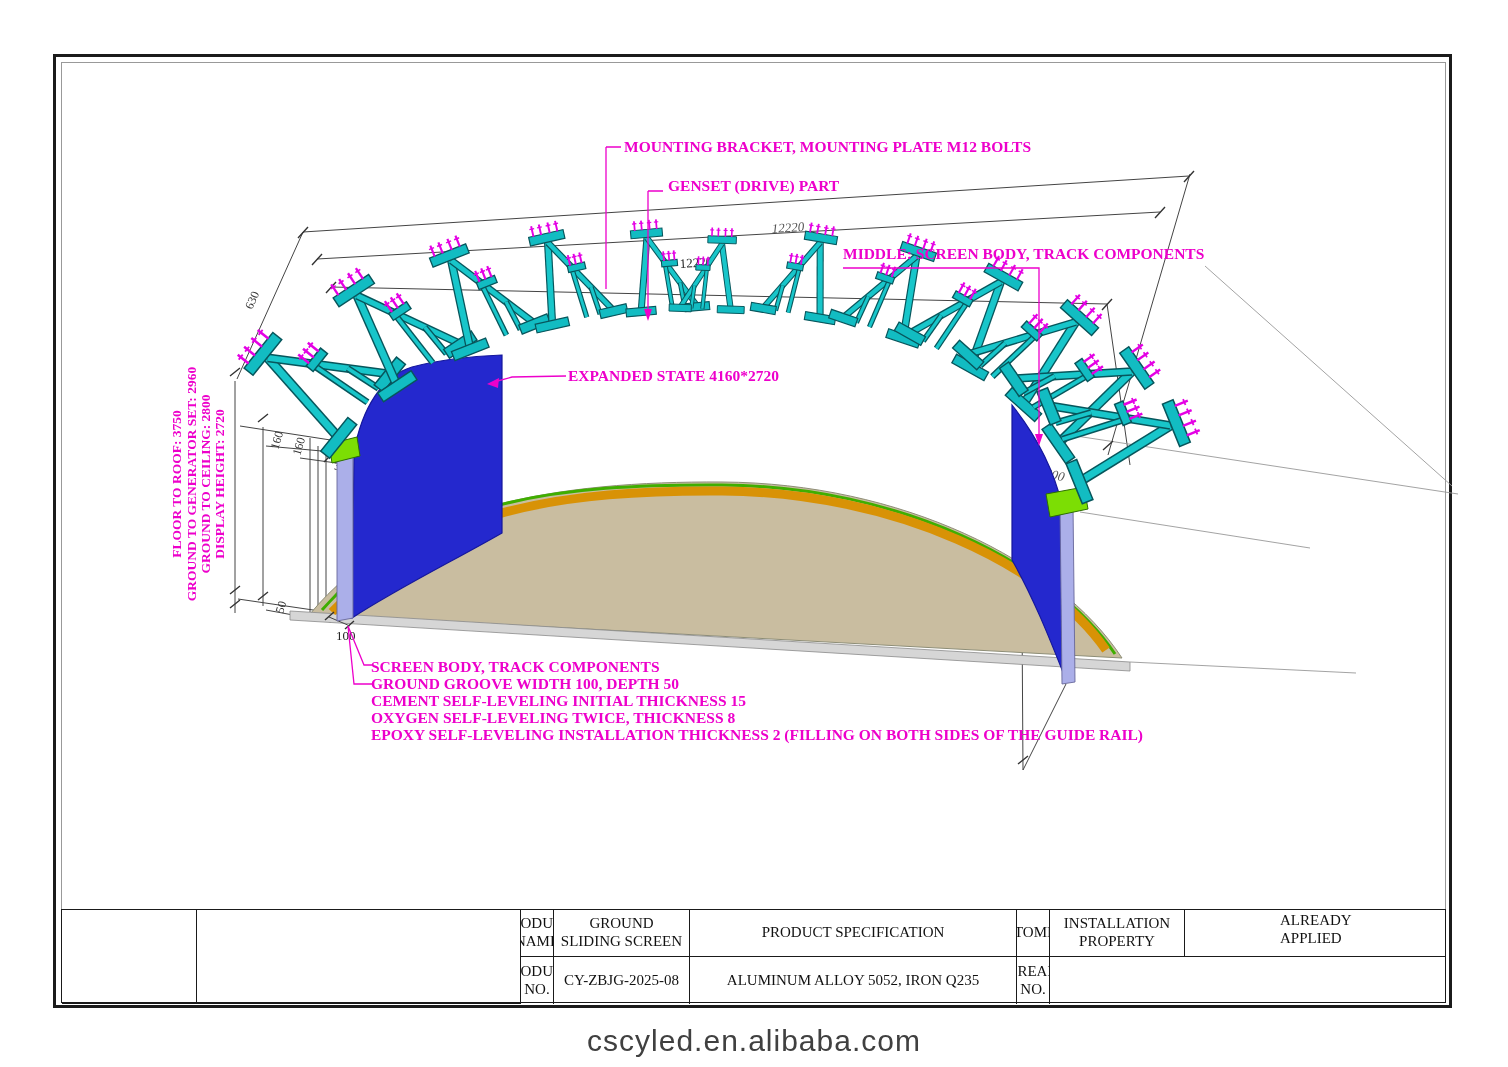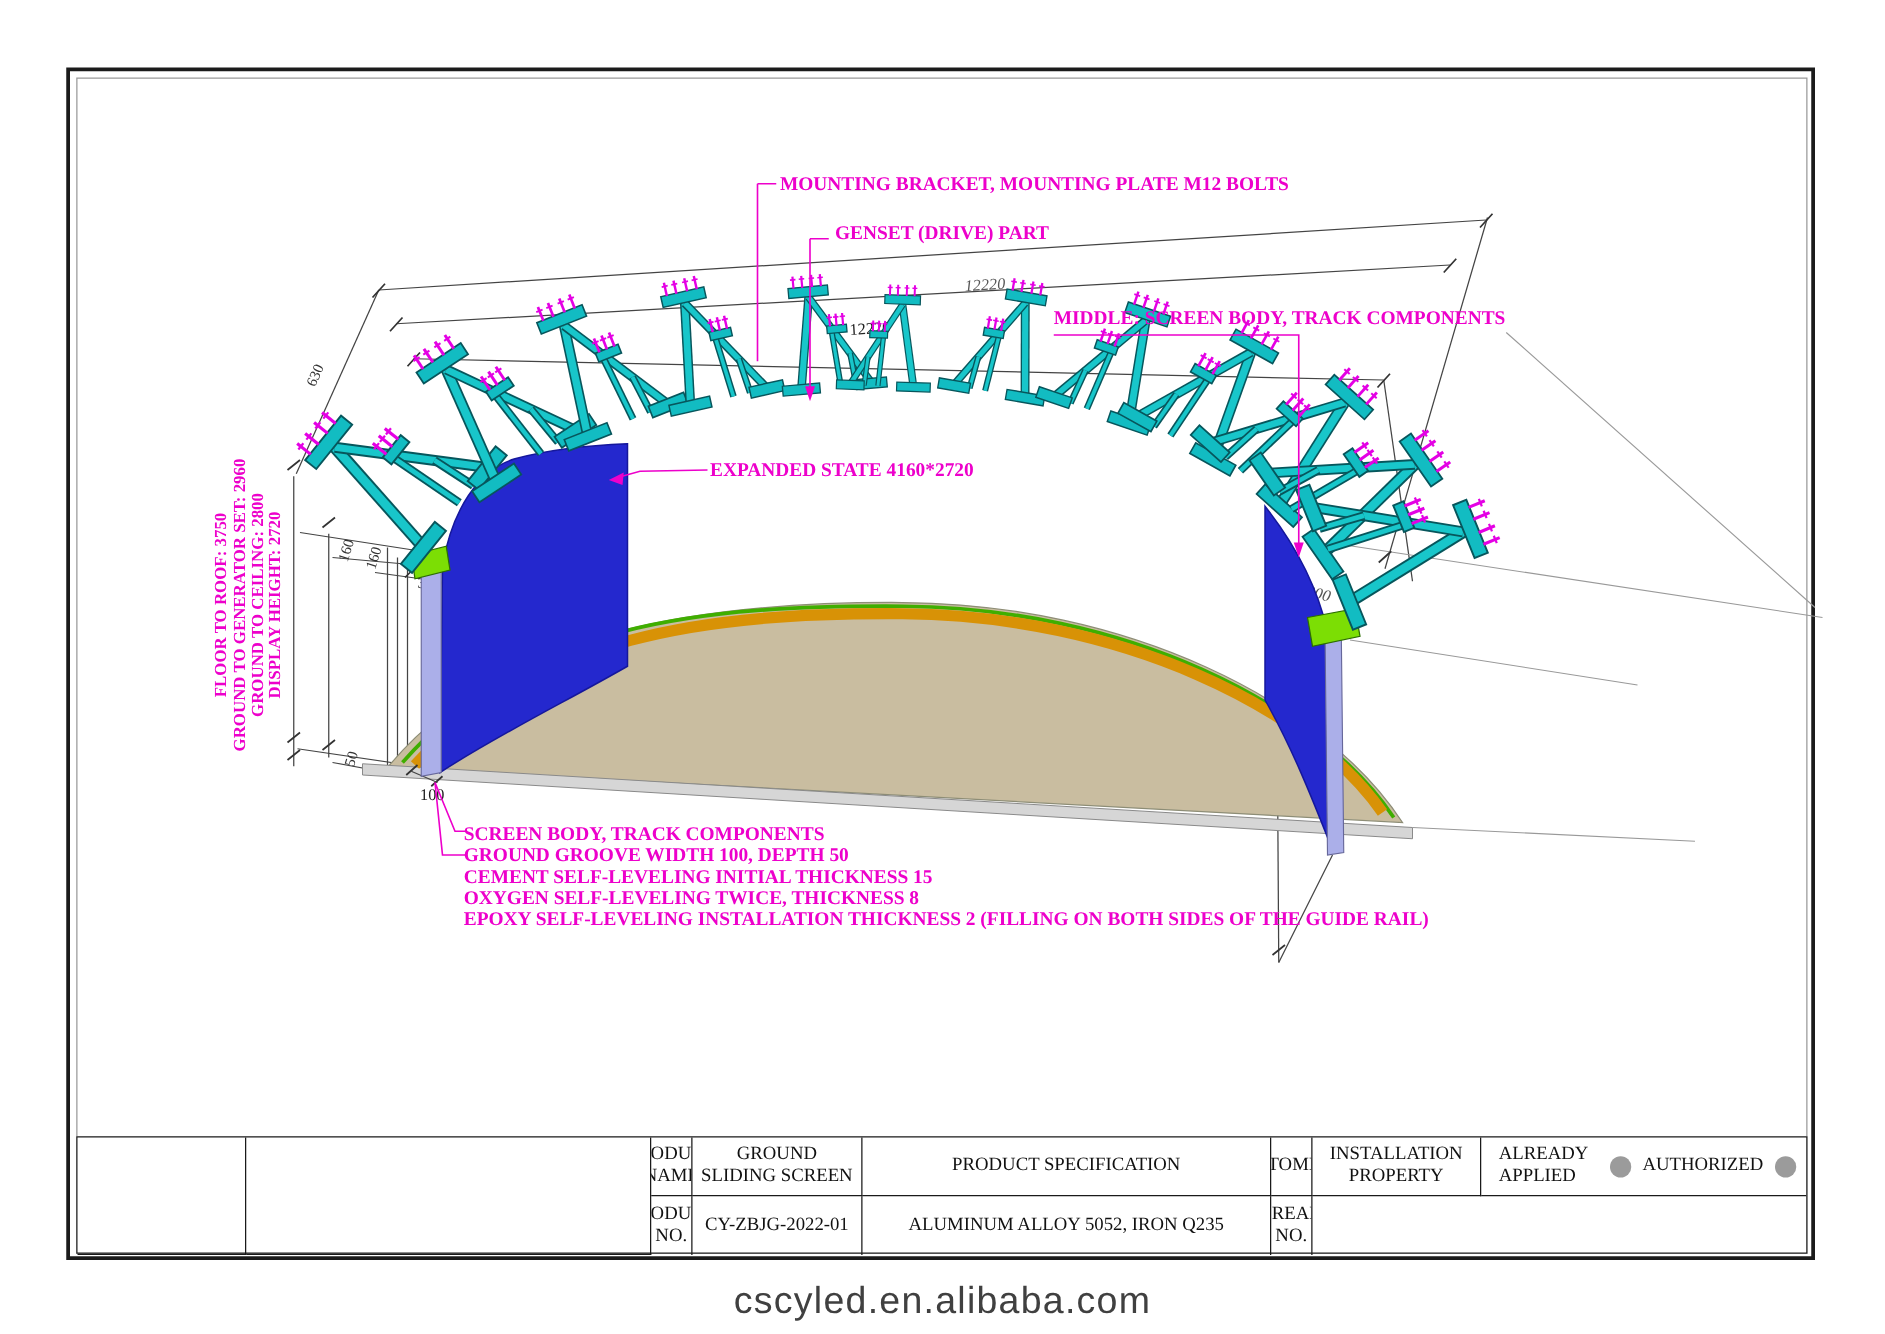--- a/index.html
+++ b/index.html
@@ -27,21 +27,21 @@
               display:grid;grid-template-columns:135px 324px 33px 136px 327px 33px 135px 1fr;
               grid-template-rows:47px 47px;box-sizing:border-box;
               border:1.5px solid #1a1a1a;background:#fff;}
   .tb-cell{border-right:1.5px solid #1a1a1a;border-bottom:1.5px solid #1a1a1a;
            display:flex;align-items:center;justify-content:center;text-align:center;
            font:15px "Liberation Serif",serif;color:#111;line-height:1.18;padding:2px 4px;
            box-sizing:border-box;overflow:hidden;}
   .tb-gap{grid-row:1/3;border-right:1.5px solid #1a1a1a;}
   .tb-last{border-right:none;}
   .tb-bot{border-bottom:none;}
-  .ip-cell{justify-content:flex-start;gap:9px;padding-left:14px;text-align:left;}
+  .ip-cell{justify-content:flex-start;gap:9px;padding-left:14px;text-align:left;flex-direction:column;}
   .ip-applied{width:80px;text-align:left;}
   .dot{width:17px;height:17px;border-radius:50%;background:#9B9B9B;flex:0 0 auto;}
   .watermark{position:absolute;left:0;right:0;top:1024px;text-align:center;
              font:30px "Liberation Sans",sans-serif;color:#404040;letter-spacing:1px;}
 </style>
 </head>
 <body>
 
 <div class="sheet">
   <div class="frame-outer"></div>
@@ -507,20 +507,20 @@
     <div class="tb-cell">CUSTOMIZED</div>
     <div class="tb-cell tb-gap"></div>
     <div class="tb-cell">INSTALLATION PROPERTY</div>
     <div class="tb-cell tb-last ip-cell">
       <span class="ip-applied">ALREADY APPLIED</span>
       <span class="dot"></span>
       <span>AUTHORIZED</span>
       <span class="dot"></span>
     </div>
     <div class="tb-cell tb-bot">PRODUCT NO.</div>
-    <div class="tb-cell tb-bot">CY-ZBJG-2022-01</div>
+    <div class="tb-cell tb-bot">CY-ZBJG-2025-08</div>
     <div class="tb-cell tb-bot">ALUMINUM ALLOY 5052, IRON Q235</div>
     <div class="tb-cell tb-bot">ALREADY NO.</div>
     <div class="tb-cell tb-bot tb-last"></div>
   </div>
 
   <div class="watermark">cscyled.en.alibaba.com</div>
 </div>
 
 </body></html>

